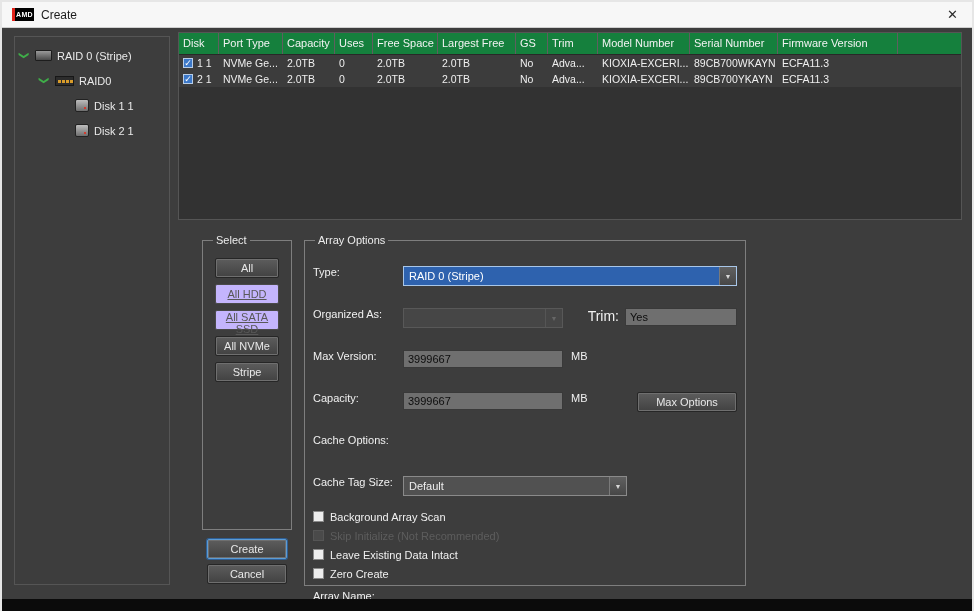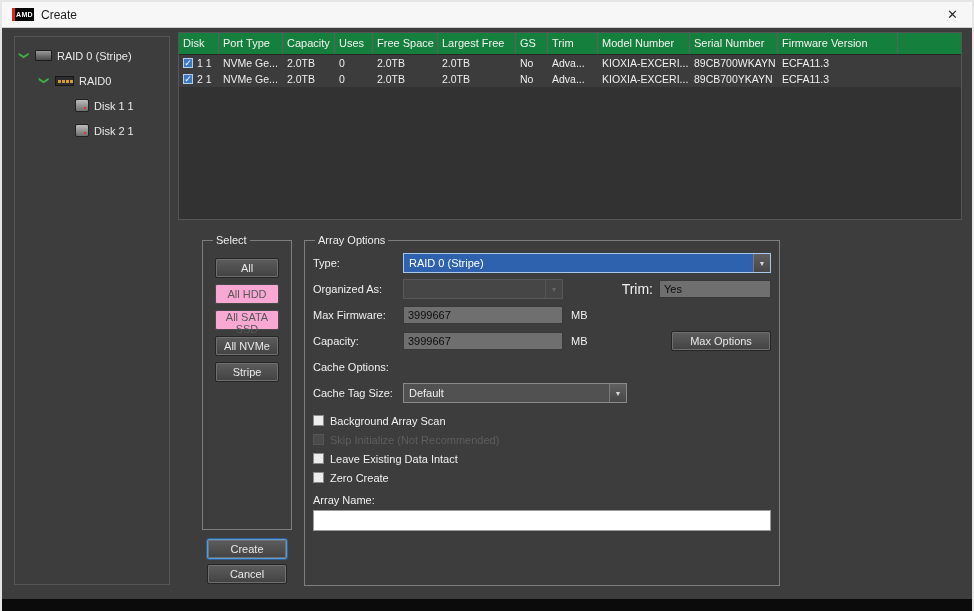--- a/index.html
+++ b/index.html
@@ -54,27 +54,27 @@
   fieldset.groupbox legend { font-size: 11px; color: #ececec; padding: 0 3px; margin-left: 2px; }
   .select-col { width: 90px; display: flex; flex-direction: column; flex-shrink: 0; margin-left: 20px; }
   .select-group { height: 296px; }
   .select-buttons { display: flex; flex-direction: column; gap: 6px; align-items: center; padding-top: 8px; }
   .btn {
     height: 20px; font-size: 11px; font-family: inherit; color: #e8e8e8;
     background: linear-gradient(#5d5d5d, #424242); border: 1px solid #262626;
     box-shadow: inset 0 0 0 1px #6f6f6f; border-radius: 2px; cursor: pointer; padding: 0 4px;
   }
   .sel-btn { width: 64px; }
-  .btn.disabled, .btn:disabled { background: #f9a8d4; color: #585858; border-color: #4a4a4a; box-shadow: none; cursor: default; }
+  .btn.disabled, .btn:disabled { background: #c4b5fd; color: #585858; border-color: #4a4a4a; box-shadow: none; cursor: default; text-decoration: underline; }
   .action-buttons { margin-top: auto; display: flex; flex-direction: column; gap: 5px; align-items: center; padding-bottom: 2px; }
   .create-btn, .cancel-btn { width: 80px; }
   .create-btn { border-color: #5b9bd5; box-shadow: inset 0 0 0 1px #6f6f6f, 0 0 0 1px #2e5f95; }
   
-  .array-options { width: 476px; padding: 6px 10px 10px; }
-  .opt-row { display: flex; align-items: center; height: 26px; }
+  .array-options { width: 442px; padding: 6px 10px 10px; }
+  .opt-row { display: flex; height: 26px; margin-top: 16px; }
   .opt-label { width: 90px; flex-shrink: 0; font-size: 11px; color: #f0f0f0; }
   .dropdown { position: relative; height: 20px; border: 1px solid #8a8a8a; background: #515151; color: #eee; font-size: 11px; display: flex; align-items: center; padding: 0 20px 0 5px; cursor: pointer; }
   .dd-text { white-space: nowrap; overflow: hidden; }
   .dd-arrow { position: absolute; right: 0; top: 0; bottom: 0; width: 17px; background: linear-gradient(#606060, #474747); border-left: 1px solid #7a7a7a; display: flex; align-items: center; justify-content: center; font-size: 7px; color: #d8d8d8; }
   .type-dd { flex: 1; background: #2e62ae; border-color: #a8c6e8; color: #fff; }
   .dd-disabled { width: 160px; background: #464646; border-color: #585858; color: #464646; cursor: default; }
   .dd-disabled .dd-arrow { color: #666; background: #464646; border-left-color: #555; }
   .trim-label { margin-left: auto; font-size: 14px; color: #f0f0f0; margin-right: 6px; }
   .ginput { height: 18px; background: #6f6f6f; border: 1px solid #393939; color: #0d0d0d; font-size: 11px; padding: 0 4px; font-family: inherit; }
   .trim-input { width: 112px; }
@@ -213,21 +213,21 @@
             <span class="opt-label">Organized As:</span>
             <div class="dropdown dd-disabled">
               <span class="dd-text"></span>
               <span class="dd-arrow">▼</span>
             </div>
             <span class="trim-label">Trim:</span>
             <input class="ginput trim-input" readonly="" value="Yes" style="">
           </div>
 
           <div class="opt-row">
-            <span class="opt-label">Max Firmware:</span>
+            <span class="opt-label">Max Version:</span>
             <input class="ginput num-input" value="3999667" style="">
             <span class="unit">MB</span>
           </div>
 
           <div class="opt-row">
             <span class="opt-label">Capacity:</span>
             <input class="ginput num-input" value="3999667" style="">
             <span class="unit">MB</span>
             <button class="btn maxcap-btn">Max Options</button>
           </div>

